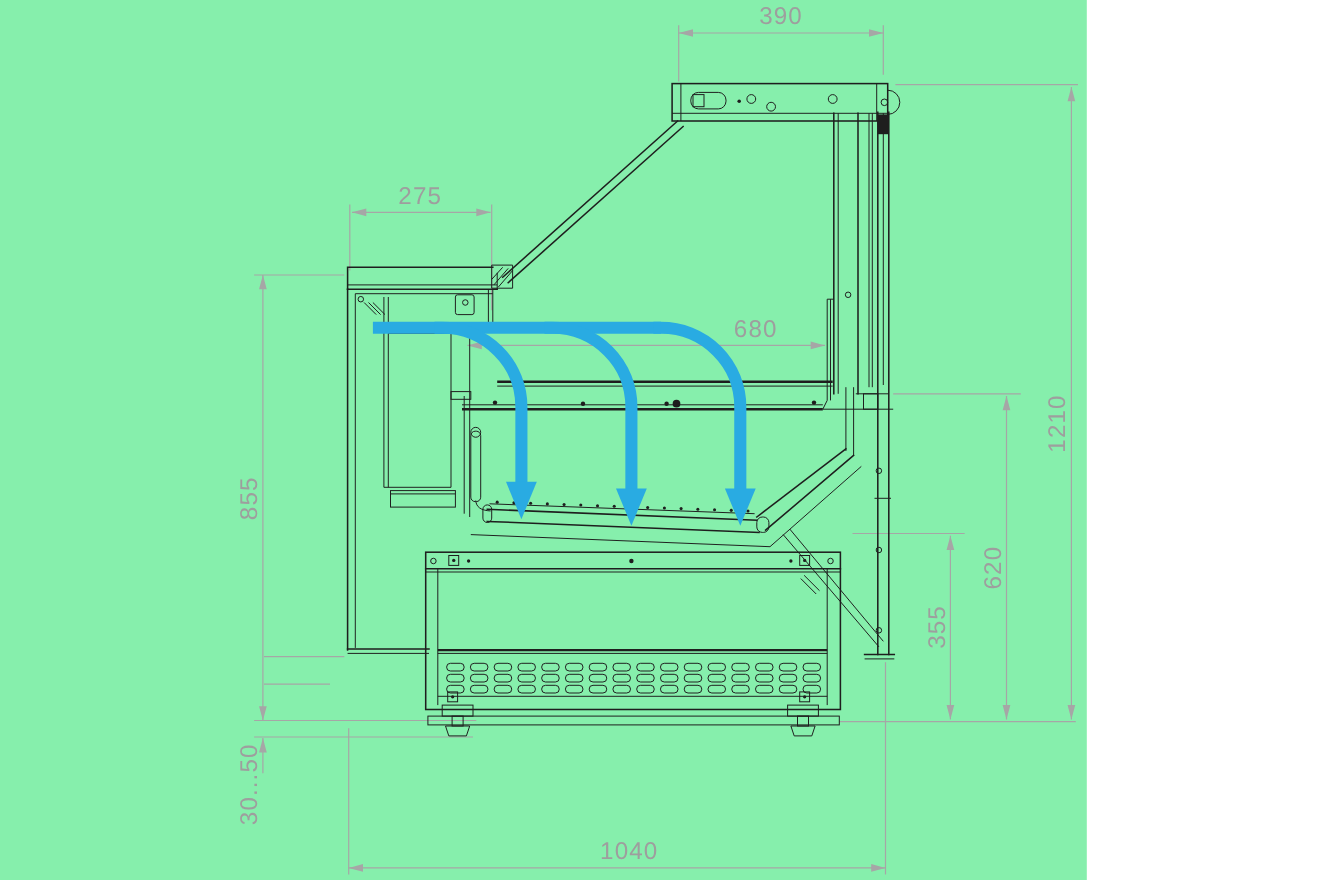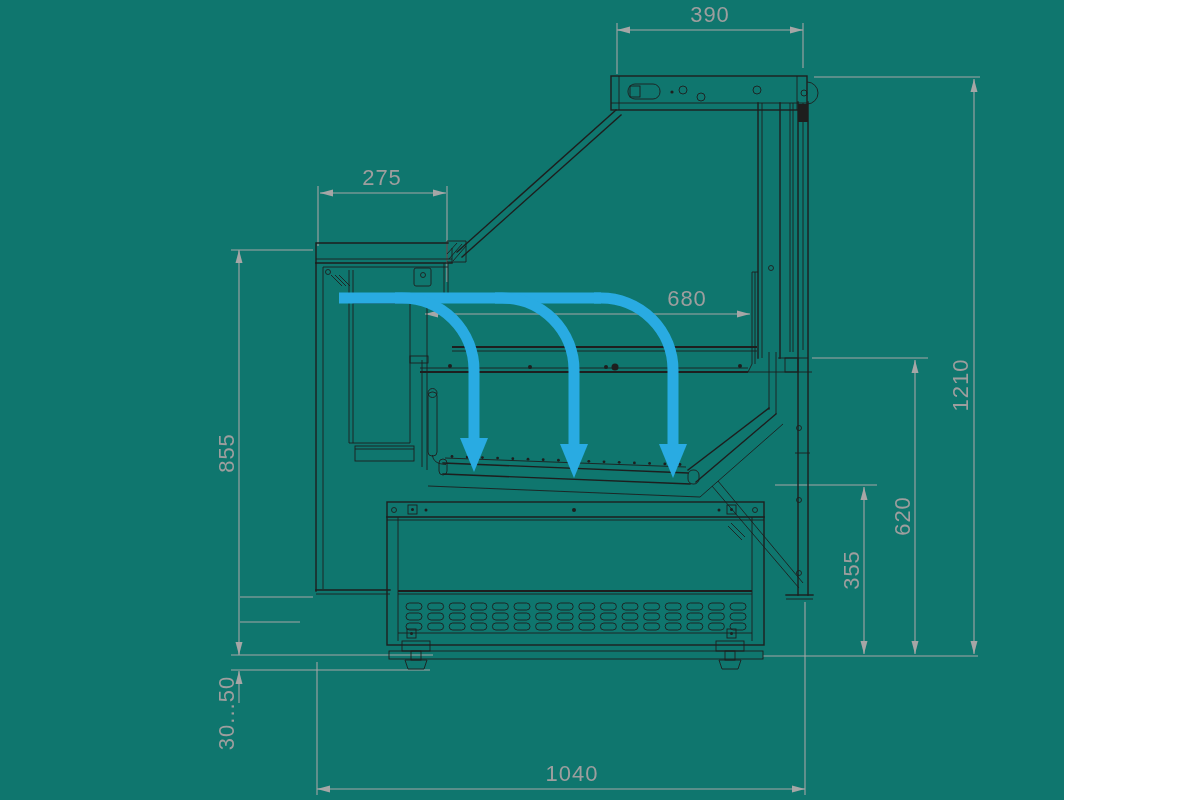--- a/index.html
+++ b/index.html
@@ -1,16 +1,16 @@
 <!DOCTYPE html>
 <html><head>
 <meta charset="utf-8">
 <style>
   html,body{margin:0;padding:0;background:#ffffff;}
-  .stage{position:relative;width:1064px;height:800px;background:#0f766e;overflow:hidden;
+  .stage{position:relative;width:988px;height:800px;background:#86efac;overflow:hidden;
          font-family:"Liberation Sans", sans-serif;}
   svg{position:absolute;left:0;top:0;}
   .dln{stroke:#a6a6a6;stroke-width:1.1;fill:none;}
   .dar{fill:#a6a6a6;stroke:none;}
   .dtx{fill:#9e9e9e;font-size:22px;letter-spacing:1px;font-family:"Liberation Sans",sans-serif;}
   .k{stroke:#1e1e1e;stroke-width:1.4;fill:none;stroke-linecap:square;}
   .kt{stroke:#1e1e1e;stroke-width:2.2;fill:none;}
   .kn{stroke:#1e1e1e;stroke-width:0.9;fill:none;}
   .kf{fill:#1e1e1e;stroke:none;}
   .blue{stroke:#29ABE2;stroke-width:11;fill:none;}

